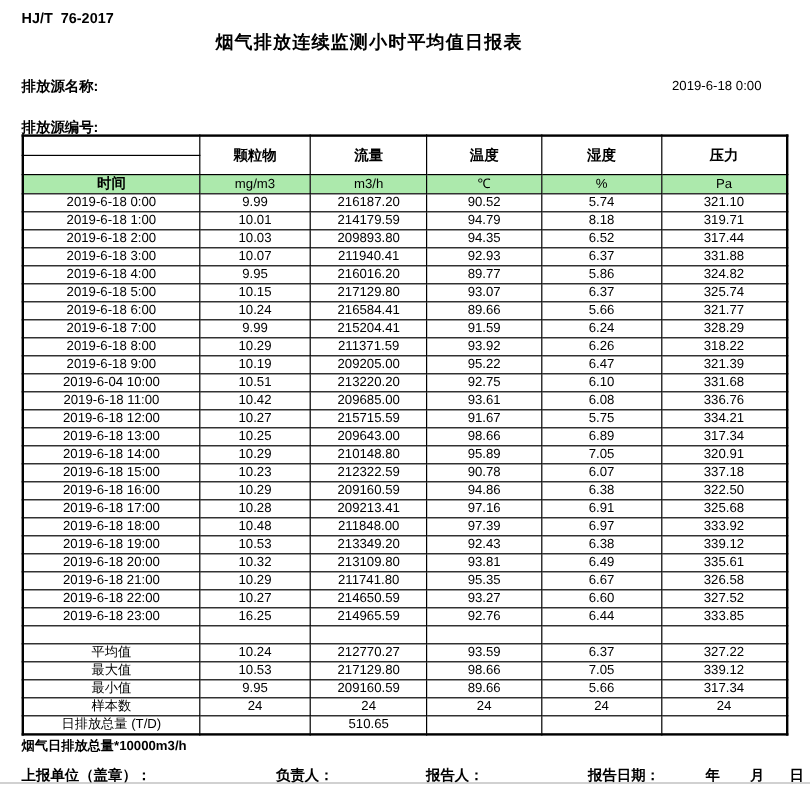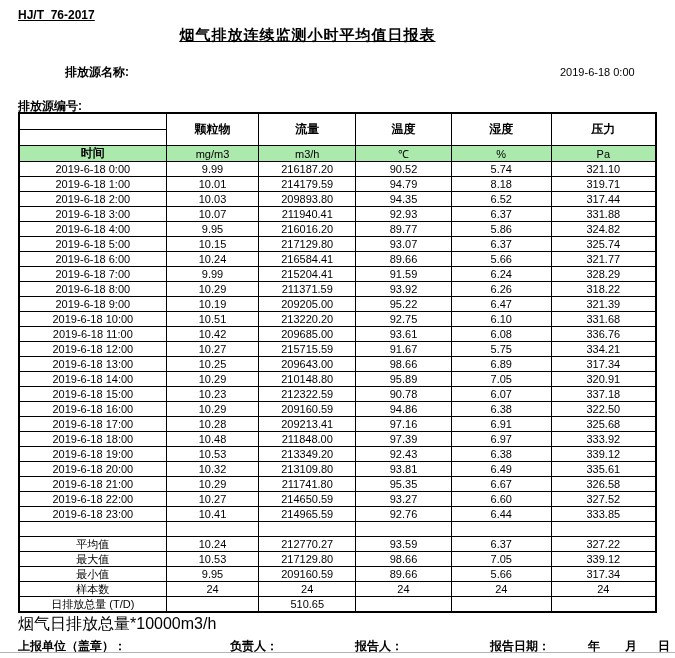--- a/index.html
+++ b/index.html
@@ -2,43 +2,43 @@
 <html style="--green: #ace9ac;"><head>
 <meta charset="utf-8">
 <style>
   html,body { margin:0; padding:0; }
   body {
     width:675px; height:658px; position:relative; background:#ffffff;
     font-family:"Liberation Sans", sans-serif; color:#000;
     --green:#ace9ac;
   }
   .abs { position:absolute; }
-  #standard-number { left:18px; top:8px; font-size:12px; font-weight:bold; white-space:pre;text-decoration:underline; }
-  #page-title { left:0; top:26px; width:615px; text-align:center; font-size:15px; font-weight:bold; letter-spacing:1px;text-decoration:underline; }
-  #source-name-label { left:18px; top:64px; font-size:12px; font-weight:bold;margin-left:47px; }
+  #standard-number { left:18px; top:8px; font-size:12px; font-weight:bold; white-space:pre; }
+  #page-title { left:0; top:26px; width:615px; text-align:center; font-size:15px; font-weight:bold; letter-spacing:1px; }
+  #source-name-label { left:18px; top:64px; font-size:12px; font-weight:bold; }
   #source-id-label { left:18px; top:82px; font-size:12px; font-weight:bold;margin-top:16px; }
   #report-datetime { left:560px; top:66px; font-size:11px; }
 
   table#report-table {
     position:absolute; left:18px; top:112px;
     width:639px; table-layout:fixed;
     border-collapse:collapse; border:2px solid #000;
     font-size:11px;
   }
   #report-table th, #report-table td {
     border:1px solid #000; padding:0; height:14px; line-height:14px;
     text-align:center; vertical-align:middle; font-weight:normal;
     overflow:hidden; white-space:nowrap;
   }
   #report-table thead th { height:15px; line-height:15px; }
   #report-table .colname { font-weight:bold; font-size:12px;margin-left:42px; }
   #report-table .green { background:var(--green); }
   #report-table .time-head { font-weight:bold; font-size:12px; }
 
-  #footnote { left:18px; top:614px; font-size:16px; font-weight:normal; }
+  #footnote { left:18px; top:614px; font-size:11px; font-weight:bold; }
   .footer-label { top:638px; font-size:12px; font-weight:bold; }
   #report-unit-label { left:18px; }
   #responsible-label { left:230px; }
   #reporter-label { left:355px; }
   #report-date-label { left:490px; }
   #year-label { left:588px; }
   #month-label { left:625px; }
   #day-label { left:658px; }
   #bottom-divider { left:0; top:652px; width:675px; height:1px; background:#b4b4b4; }
 </style>
@@ -156,21 +156,21 @@
       </tr>
       <tr>
         <td>2019-6-18 9:00</td>
         <td>10.19</td>
         <td>209205.00</td>
         <td>95.22</td>
         <td>6.47</td>
         <td>321.39</td>
       </tr>
       <tr>
-        <td>2019-6-18 10:00</td>
+        <td>2019-6-04 10:00</td>
         <td>10.51</td>
         <td>213220.20</td>
         <td>92.75</td>
         <td>6.10</td>
         <td>331.68</td>
       </tr>
       <tr>
         <td>2019-6-18 11:00</td>
         <td>10.42</td>
         <td>209685.00</td>
@@ -261,21 +261,21 @@
       <tr>
         <td>2019-6-18 22:00</td>
         <td>10.27</td>
         <td>214650.59</td>
         <td>93.27</td>
         <td>6.60</td>
         <td>327.52</td>
       </tr>
       <tr>
         <td>2019-6-18 23:00</td>
-        <td>10.41</td>
+        <td>16.25</td>
         <td>214965.59</td>
         <td>92.76</td>
         <td>6.44</td>
         <td>333.85</td>
       </tr>
       <tr>
         <td></td>
         <td></td>
         <td></td>
         <td></td>

